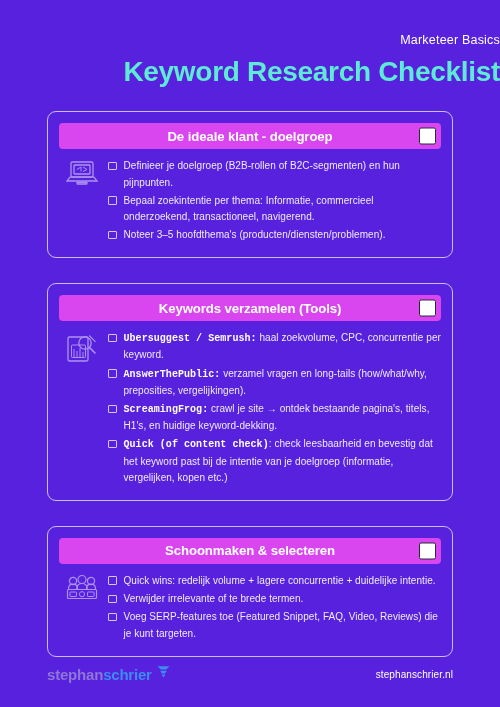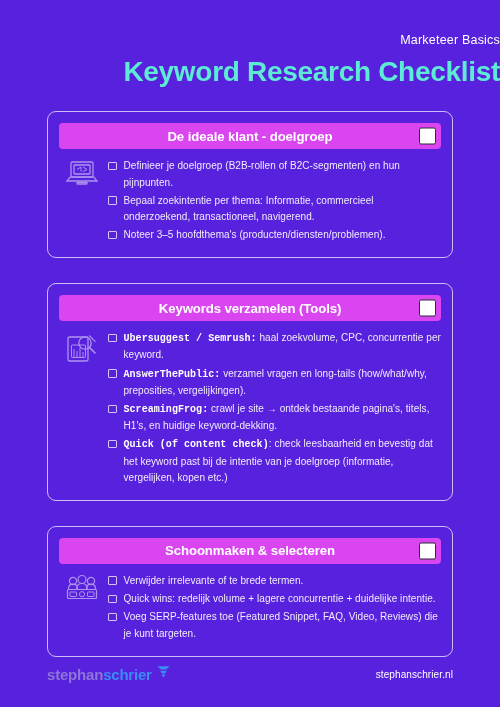--- a/index.html
+++ b/index.html
@@ -278,25 +278,25 @@
             <path d="M21.5 15 C21.5 11.6 23.6 10.2 26 10.2 C28.4 10.2 30.5 11.6 30.5 15"></path>
             <rect x="2.5" y="15.5" width="29" height="9" rx="1"></rect>
             <rect x="5" y="18" width="6.5" height="4.5" rx="0.6" stroke-width="1"></rect>
             <circle cx="17" cy="20.2" r="2.6" stroke-width="1"></circle>
             <rect x="22.5" y="18" width="6.5" height="4.5" rx="0.6" stroke-width="1"></rect>
           </svg>
         </div>
         <div class="items">
           <div class="item">
             <div class="item-check"></div>
+            <div class="item-text"><span>Quick wins: redelijk volume + lagere concurrentie + duidelijke intentie.</span></div>
+          </div>
+          <div class="item">
+            <div class="item-check"></div>
             <div class="item-text"><span>Verwijder irrelevante of te brede termen.</span></div>
-          </div>
-          <div class="item">
-            <div class="item-check"></div>
-            <div class="item-text"><span>Quick wins: redelijk volume + lagere concurrentie + duidelijke intentie.</span></div>
           </div>
           <div class="item">
             <div class="item-check"></div>
             <div class="item-text"><span>Voeg SERP-features toe (Featured Snippet, FAQ, Video, Reviews) die je kunt targeten.</span></div>
           </div>
         </div>
       </div>
     </div>
 
   </div>

